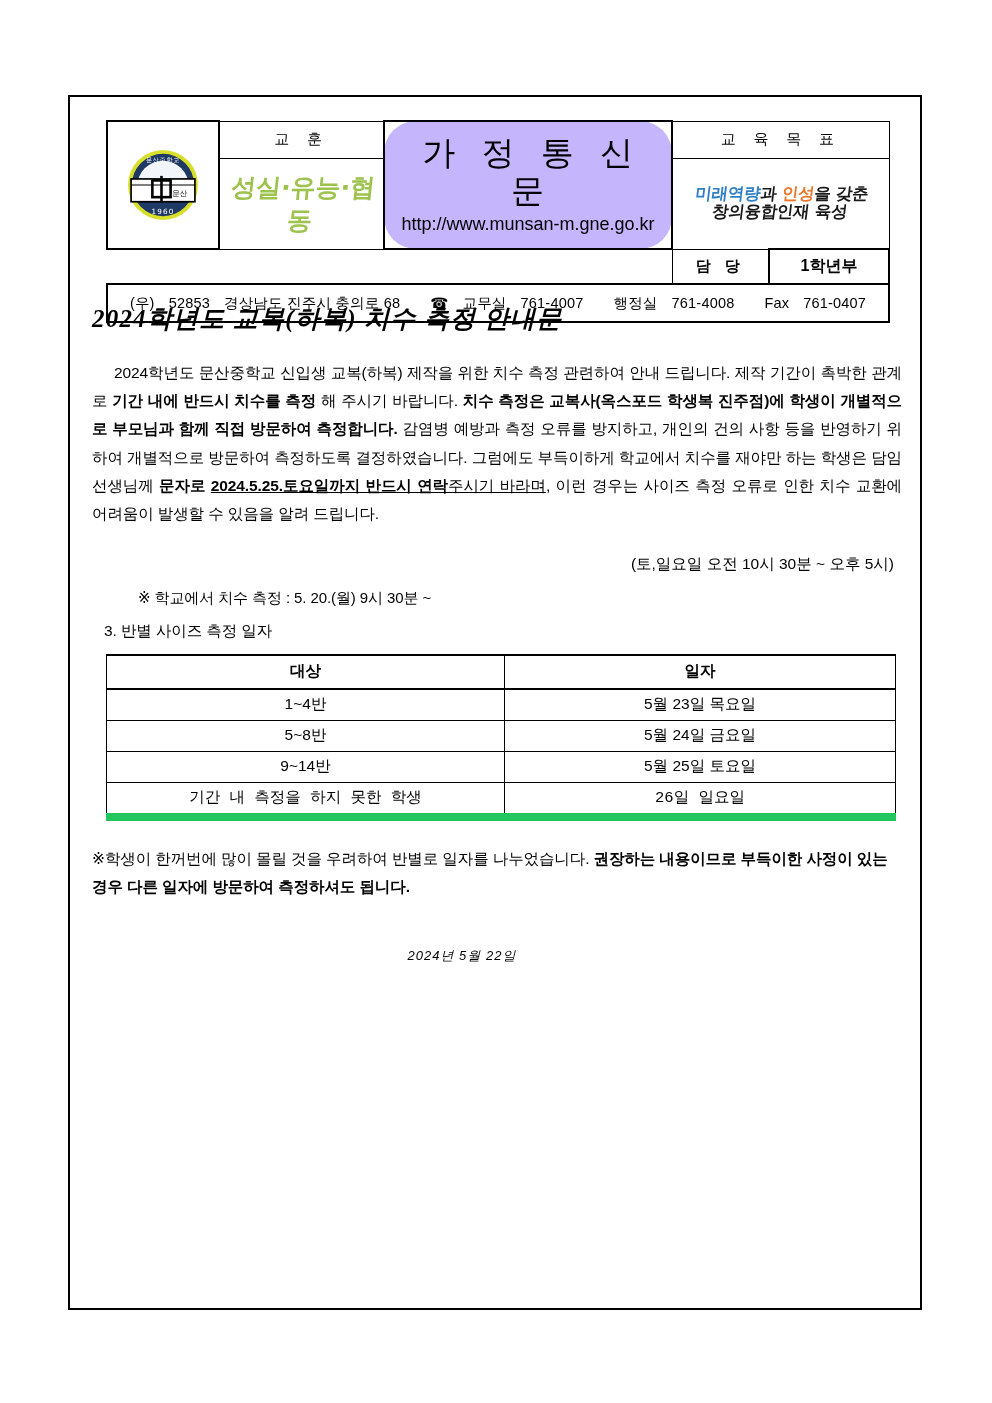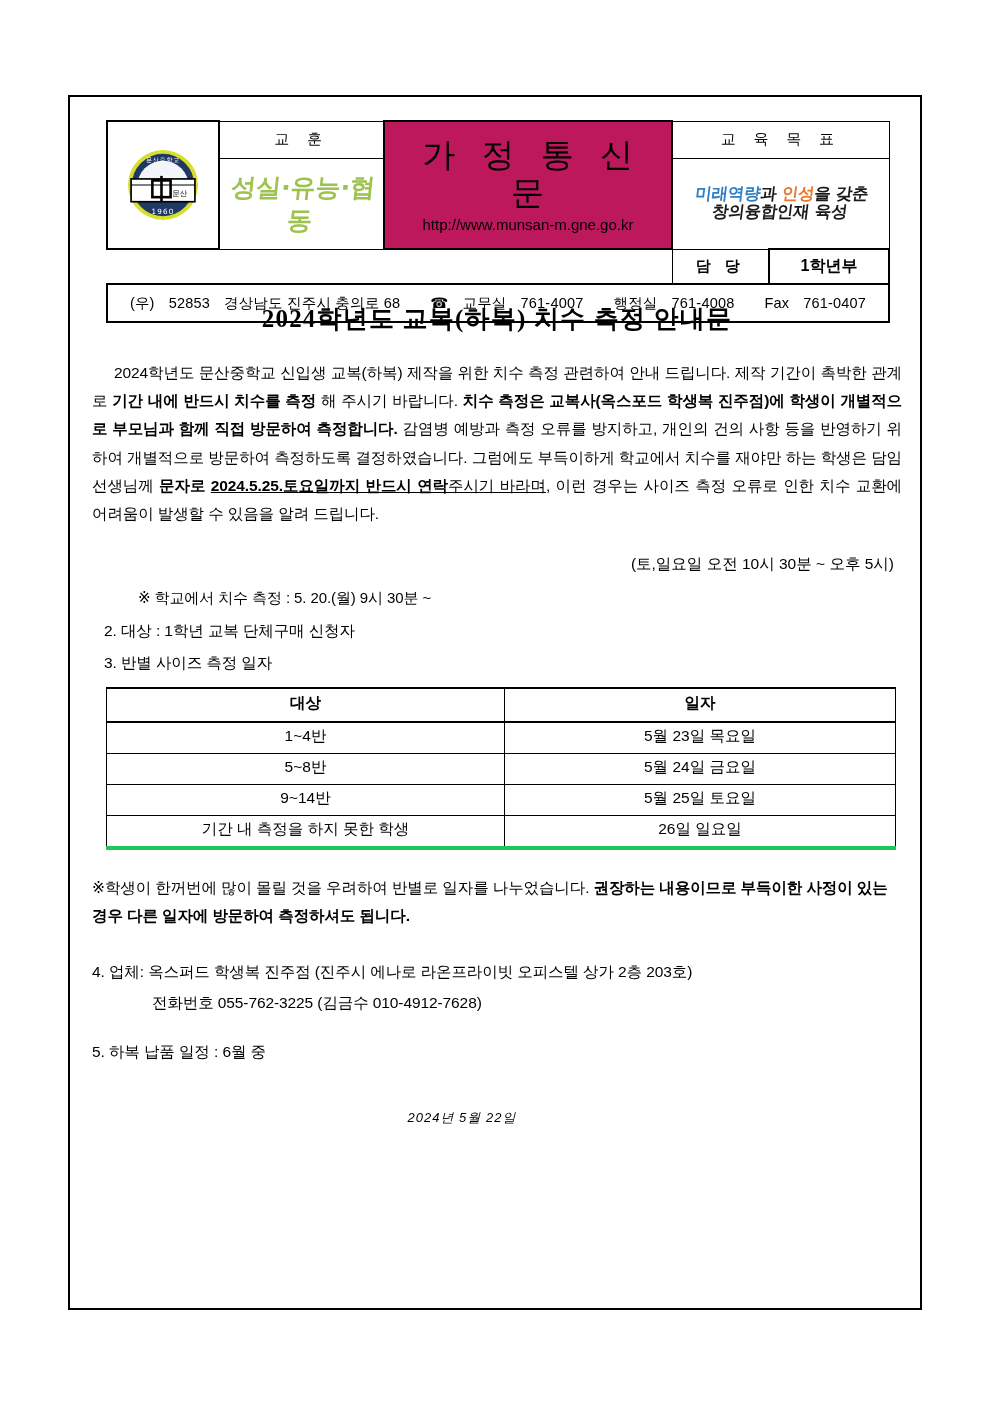--- a/index.html
+++ b/index.html
@@ -42,21 +42,22 @@
     vertical-align: middle;
     text-align: center;
   }
   .lh-outerborder { border: 2px solid #000000 !important; }
 
   .cell-emblem { width: 112px; height: 126px; }
   .cell-mottolabel { height: 36px; }
   .cell-motto { height: 90px; }
   .cell-title {
     width: 288px;
-    background: #be185d;
+    background: #c4b5fd;
+    border-radius: 32px;
   }
   .cell-goallabel { height: 36px; }
   .cell-goalart { height: 57px; }
   .cell-damdang { height: 33px; width: 97px; }
   .cell-damdangval { height: 33px; }
   .cell-contact { height: 36px; }
 
   .lbl-spaced {
     font-size: 15px;
     font-weight: normal;
@@ -64,21 +65,21 @@
     font-family: "Liberation Serif", "DejaVu Serif", serif;
   }
   .main-title {
     font-size: 33px;
     letter-spacing: 9px;
     font-family: "Liberation Serif", "DejaVu Serif", serif;
     line-height: 1.15;
     padding-left: 8px;
   }
   .title-url {
-    font-size: 15px;
+    font-size: 18px;
     font-family: "Liberation Sans", sans-serif;
     letter-spacing: 0px;
     margin-top: 3px;
   }
   .damdang-txt {
     font-size: 15px;
     font-weight: bold;
     letter-spacing: 5px;
   }
   .damdang-val {
@@ -130,26 +131,27 @@
 
   
   #doc-body {
     position: absolute;
     left: 22px;
     top: 205px;
     width: 810px;
   }
 
   #doc-title {
-    text-align: center;
+    text-align: left;
     font-size: 25px;
     font-family: "Liberation Serif", "DejaVu Serif", serif;
     font-weight: bold;
     letter-spacing: 1.2px;
     margin: 0 0 24px 0;
+    font-style: italic;
   }
 
   .para {
     font-size: 15.5px;
     line-height: 1.82;
     text-align: justify;
     text-justify: inter-character;
     margin: 0;
     letter-spacing: -0.1px;
   }
@@ -195,21 +197,21 @@
     height: 26px;
     padding: 1px 0 3px 0;
     font-weight: normal;
   }
   #schedule-table th {
     font-weight: bold;
     border-bottom: 2px solid #000000;
     height: 28px;
   }
   #schedule-table tr:first-child th { border-top: 2px solid #000000; }
-  #schedule-table tr:last-child td { border-bottom: 4px solid #22c55e; }
+  #schedule-table tr:last-child td { border-bottom: 8px solid #22c55e; font-family: Liberation Mono, monospace; }
   #schedule-table col.c1 { width: 398px; }
 
   .note-block { margin-top: 24px; }
   .note-line {
     font-size: 15.5px;
     line-height: 1.8;
     font-weight: bold;
     letter-spacing: -0.1px;
   }
   .note-line .reg { font-weight: normal; }
@@ -326,21 +328,20 @@
 
     <p class="para para-indent"><span>2024학년도 문산중학교 신입생 교복(하복) 제작을 위한 치수 측정 관련하여 안내 드립니다. 제작 기간이 촉박한 관계로 </span><span class="b">기간 내에 반드시 치수를 측정</span><span> 해 주시기 바랍니다. </span><span class="b">치수 측정은 교복사(옥스포드 학생복 진주점)에 학생이 개별적으로 부모님과 함께 직접 방문하여 측정합니다.</span><span> 감염병 예방과 측정 오류를 방지하고, 개인의 건의 사항 등을 반영하기 위하여 개별적으로 방문하여 측정하도록 결정하였습니다. 그럼에도 부득이하게 학교에서 치수를 재야만 하는 학생은 담임선생님께 </span><span class="b">문자로 </span><span class="bu">2024.5.25.토요일까지 반드시 연락</span><span class="u">주시기 바라며</span><span>, 이런 경우는 사이즈 측정 오류로 인한 치수 교환에 어려움이 발생할 수 있음을 알려 드립니다.</span></p>
 
     <div class="list-block">
 
 
       <div class="li-second">(토,일요일 오전 10시 30분 ~ 오후 5시)</div>
 
       <div class="li-sub">※ 학교에서 치수 측정 : 5. 20.(월) 9시 30분 ~</div>
 
-      <div class="li-row ind"><span>2.</span> <span>대상 : 1학년 교복 단체구매 신청자</span></div>
 
       <div class="li-row ind"><span>3.</span> <span>반별 사이즈 측정 일자</span></div>
     </div>
 
     <table id="schedule-table">
       <colgroup>
           <col class="c1">
           <col>
         </colgroup>
       <thead>
@@ -366,22 +367,17 @@
           <td>기간 내 측정을 하지 못한 학생</td>
           <td>26일 일요일</td>
         </tr>
       </tbody>
     </table>
 
     <div class="note-block">
       <p class="note-line"><span class="reg">※학생이 한꺼번에 많이 몰릴 것을 우려하여 반별로 일자를 나누었습니다. </span><span>권장하는 내용이므로 부득이한 사정이 있는 경우 다른 일자에 방문하여 측정하셔도 됩니다.</span></p>
     </div>
 
-    <div class="tail-block">
-      <div class="tail-line"><span>4.</span> <span>업체: 옥스퍼드 학생복 진주점 (진주시 에나로 라온프라이빗 오피스텔 상가 2층 203호)</span></div>
-      <div class="tail-line sub">전화번호  055-762-3225 (김금수  010-4912-7628)</div>
-      <div class="tail-line gap"><span>5.</span> <span>하복 납품 일정 : 6월 중</span></div>
-    </div>
 
     <div id="sign-date">2024년  5월   22일</div>
 
   </div>
 </div>
 
 </body></html>

